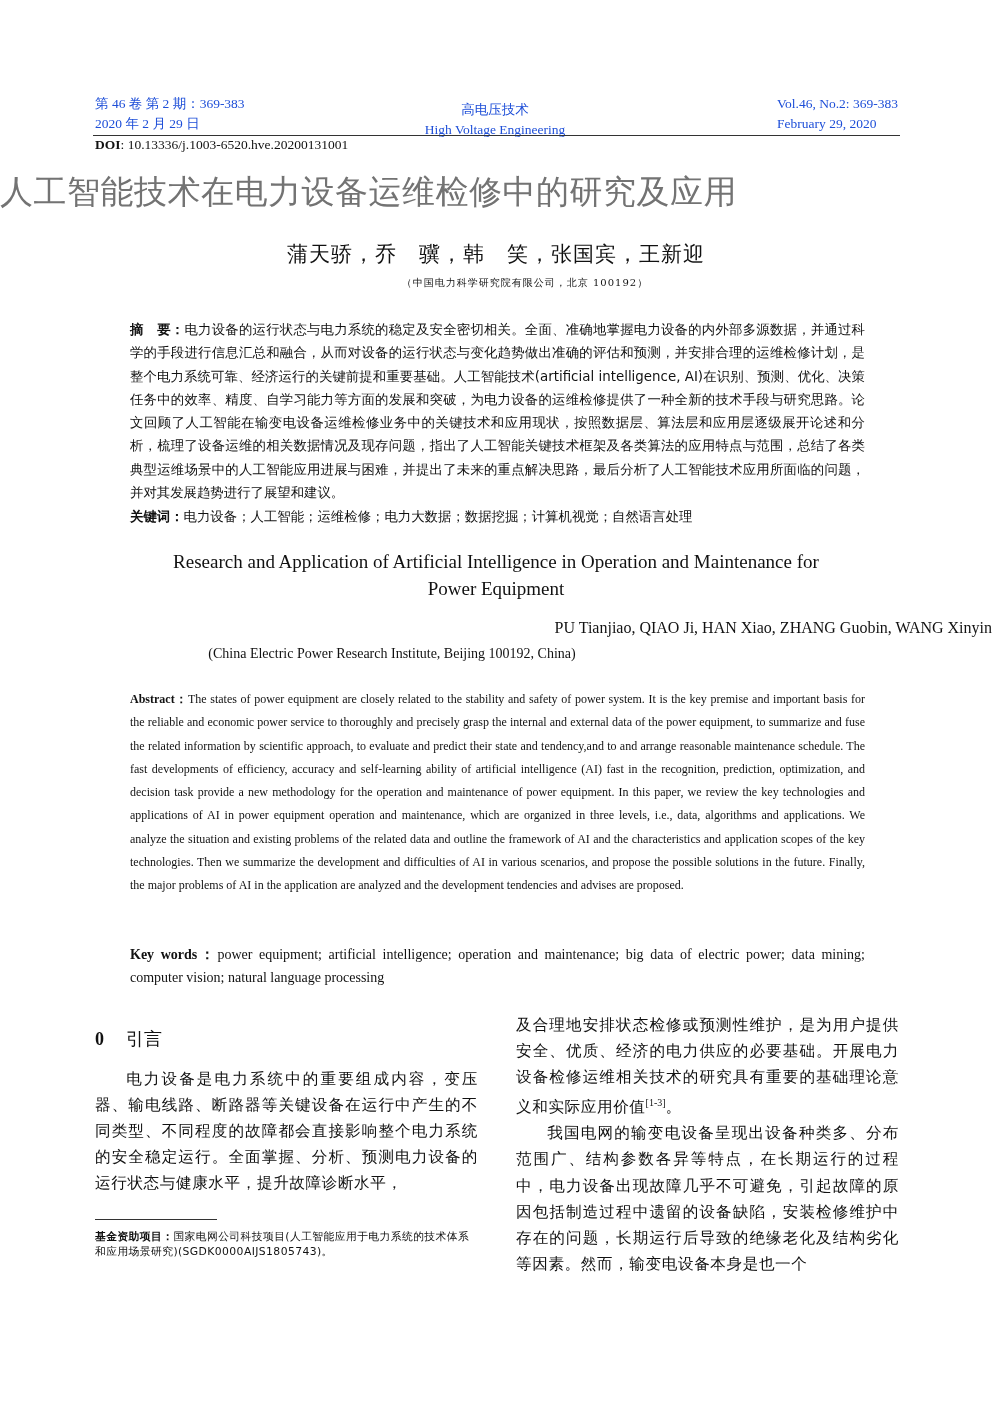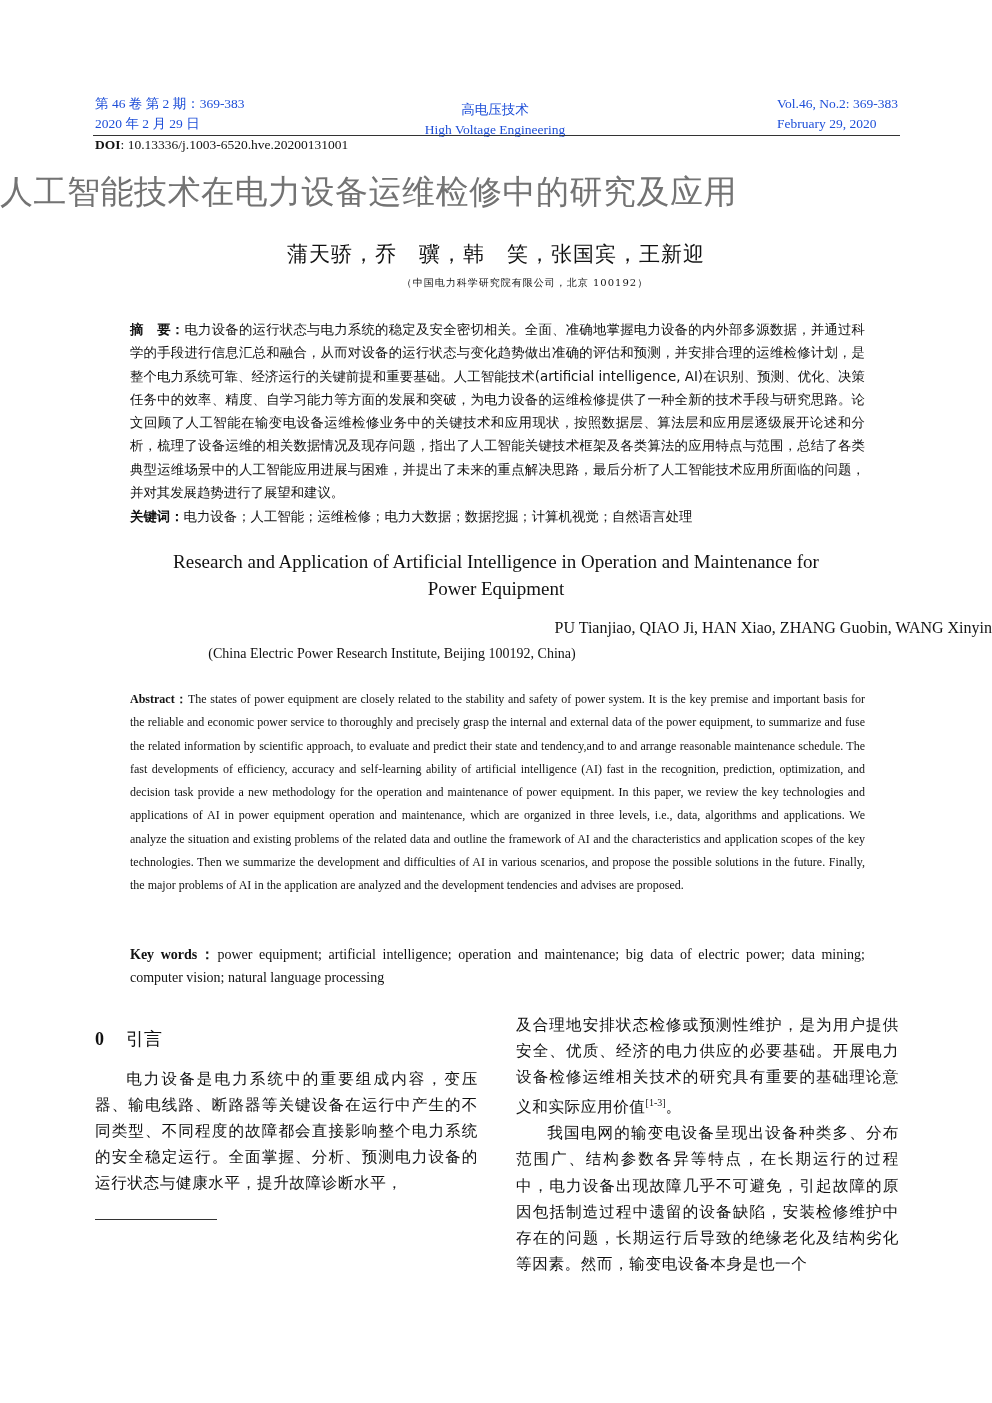--- a/index.html
+++ b/index.html
@@ -99,13 +99,14 @@
   <p class="indent">电力设备是电力系统中的重要组成内容，变压器、输电线路、断路器等关键设备在运行中产生的不同类型、不同程度的故障都会直接影响整个电力系统的安全稳定运行。全面掌握、分析、预测电力设备的运行状态与健康水平，提升故障诊断水平，</p>
 </div>
 
 <div class="abs col-text col-right">
   <p><span>及合理地安排状态检修或预测性维护，是为用户提供安全、优质、经济的电力供应的必要基础。开展电力设备检修运维相关技术的研究具有重要的基础理论意义和实际应用价值</span><sup>[1-3]</sup><span>。</span></p>
   <p class="indent">我国电网的输变电设备呈现出设备种类多、分布范围广、结构参数各异等特点，在长期运行的过程中，电力设备出现故障几乎不可避免，引起故障的原因包括制造过程中遗留的设备缺陷，安装检修维护中存在的问题，长期运行后导致的绝缘老化及结构劣化等因素。然而，输变电设备本身是也一个</p>
 </div>
 
 <div class="abs fn-rule"></div>
 <div class="abs fn">
+  <div class="cn"><b>基金资助项目：</b><span>国家电网公司科技项目(人工智能应用于电力系统的技术体系和应用场景研究)(SGDK0000AIJS1805743)。</span></div>
 </div>
 
 </body></html>

